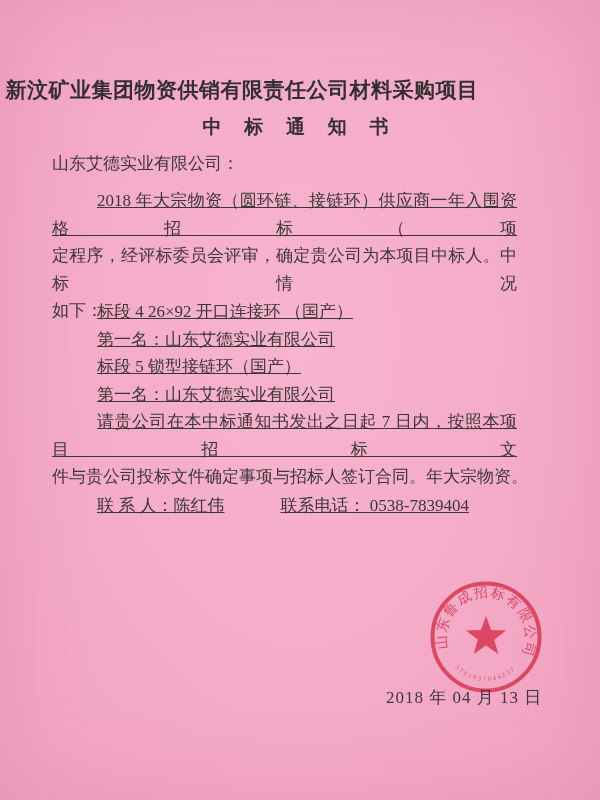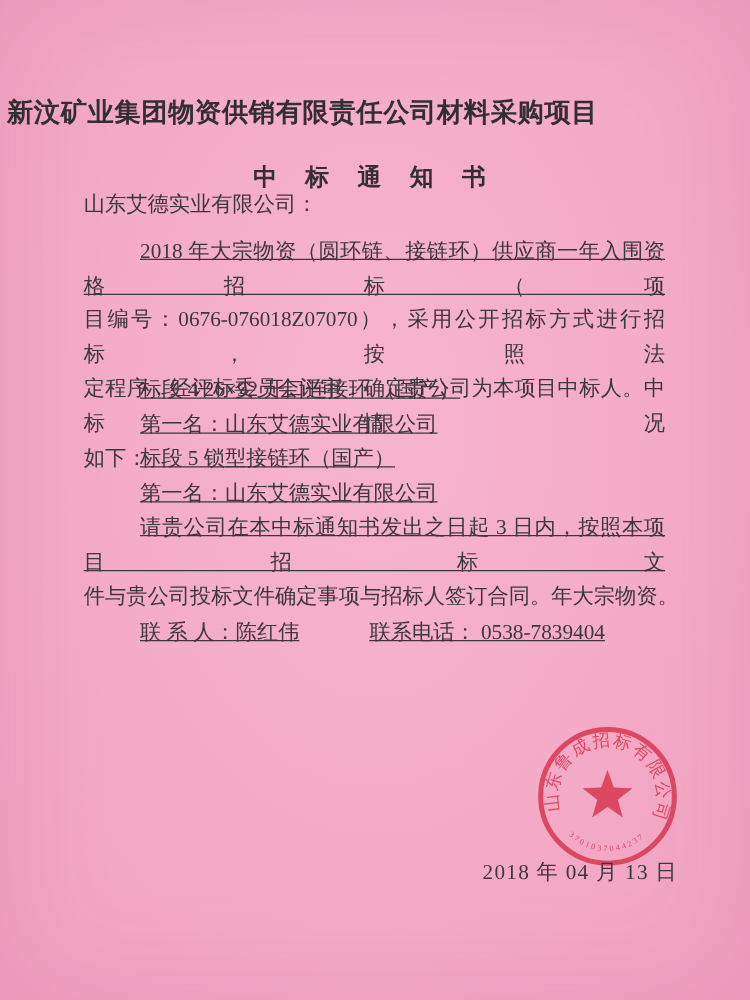--- a/index.html
+++ b/index.html
@@ -17,28 +17,28 @@
   }
   .abs{position:absolute;}
   .title1{
     top:76px;left:0;width:484px;
     text-align:center;
     font-size:21px;font-weight:700;
     letter-spacing:0.5px;
     color:#332e31;
   }
   .title2{
-    top:129px;left:0;width:600px;
+    top:114px;left:0;width:600px;
     text-align:center;
     font-size:19px;font-weight:700;
     letter-spacing:9px;
     color:#332e31;
   }
   .bodyblock{
-    left:67px;width:465px;
+    left:52px;width:465px;
     font-size:17px;
     line-height:27.6px;
     color:#3c3739;
   }
   .addressee{top:150px;}
   .intro{top:187px;}
   .awards{top:298px;}
   .closing{top:408px;}
   .contact{top:492px;}
   .line{white-space:nowrap;}
@@ -69,34 +69,33 @@
 
   <div class="abs title1">新汶矿业集团物资供销有限责任公司材料采购项目</div>
   <div class="abs title2">中 标 通 知 书</div>
 
   <div class="abs bodyblock addressee">
     <div class="line">山东艾德实业有限公司：</div>
   </div>
 
   <div class="abs bodyblock intro">
     <div class="just indent">2018 年大宗物资（圆环链、接链环）供应商一年入围资格招标（项</div>
-    <div class="just">目编号：0676-076018Z07070），采用公开招标方式进行招标，按照法</div>
     <div class="just">定程序，经评标委员会评审，确定贵公司为本项目中标人。中标情况</div>
     <div class="line">如下：</div>
   </div>
 
   <div class="abs bodyblock awards">
     <div class="line indent">标段 4 26×92 开口连接环 （国产）</div>
     <div class="line indent">第一名：山东艾德实业有限公司</div>
     <div class="line indent">标段 5 锁型接链环（国产）</div>
     <div class="line indent">第一名：山东艾德实业有限公司</div>
   </div>
 
   <div class="abs bodyblock closing">
-    <div class="just indent">请贵公司在本中标通知书发出之日起 3 日内，按照本项目招标文</div>
+    <div class="just indent">请贵公司在本中标通知书发出之日起 7 日内，按照本项目招标文</div>
     <div class="line">件与贵公司投标文件确定事项与招标人签订合同。年大宗物资。</div>
   </div>
 
   <div class="abs bodyblock contact">
     <div class="line indent">
       <span>联 系 人：陈红伟</span><span class="phone">联系电话： 0538-7839404</span>
     </div>
   </div>
 
   <div class="abs date">2018 年 04 月 13 日</div>

